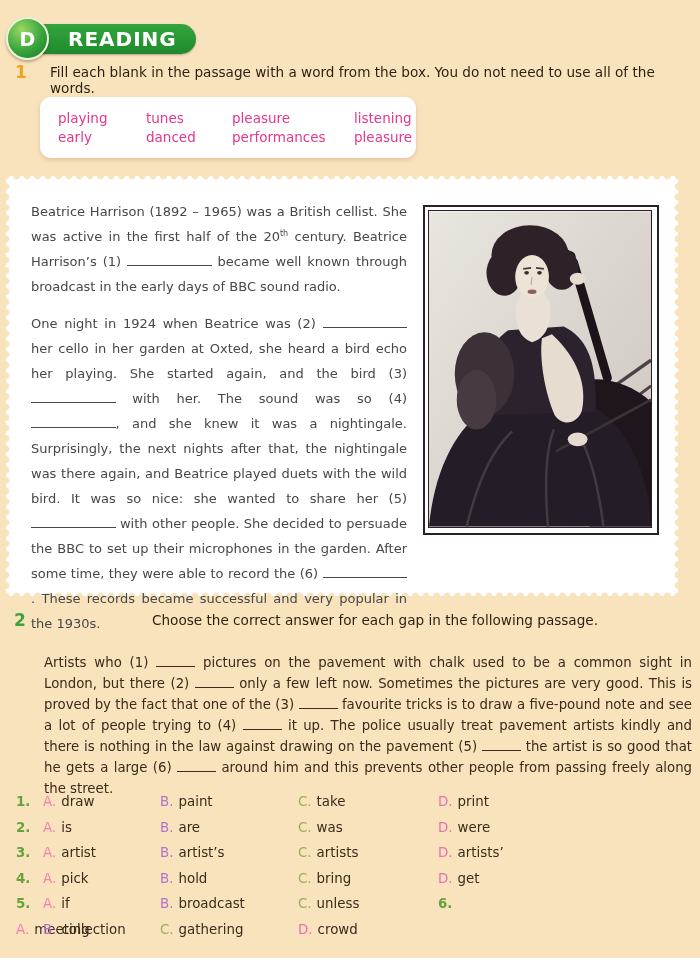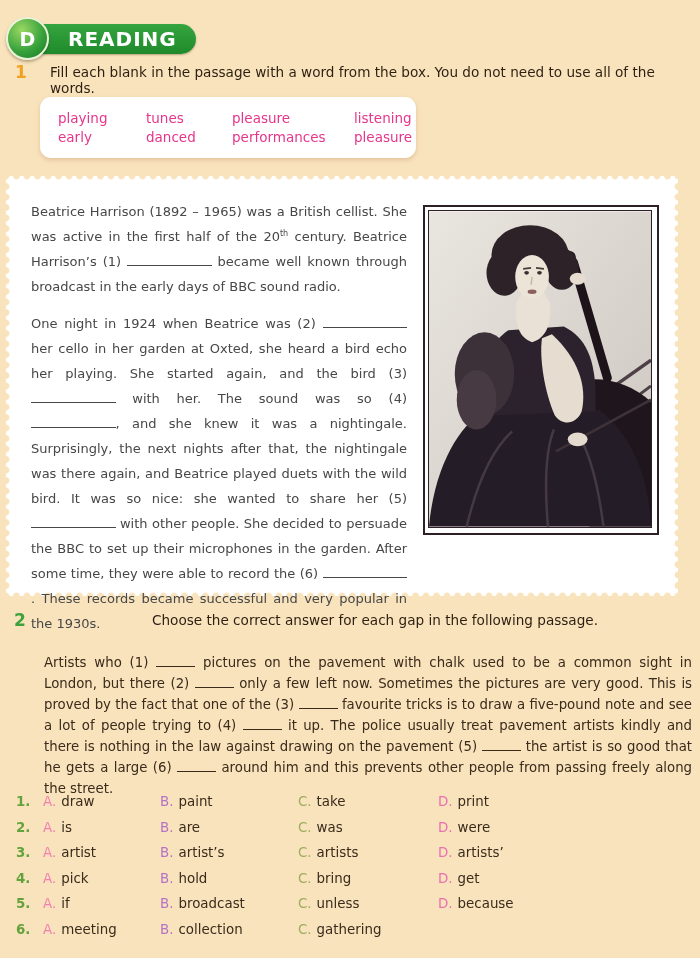--- a/index.html
+++ b/index.html
@@ -176,21 +176,21 @@
       <div class="opt"><span class="letter l3">D.</span><span class="opt-text">artists’</span></div>
       <div class="q-num">4.</div>
       <div class="opt"><span class="letter l0">A.</span><span class="opt-text">pick</span></div>
       <div class="opt"><span class="letter l1">B.</span><span class="opt-text">hold</span></div>
       <div class="opt"><span class="letter l2">C.</span><span class="opt-text">bring</span></div>
       <div class="opt"><span class="letter l3">D.</span><span class="opt-text">get</span></div>
       <div class="q-num">5.</div>
       <div class="opt"><span class="letter l0">A.</span><span class="opt-text">if</span></div>
       <div class="opt"><span class="letter l1">B.</span><span class="opt-text">broadcast</span></div>
       <div class="opt"><span class="letter l2">C.</span><span class="opt-text">unless</span></div>
-      <div class="opt"><span class="letter l3">D.</span><span class="opt-text">because</span></div>
       <div class="q-num">6.</div>
       <div class="opt"><span class="letter l0">A.</span><span class="opt-text">meeting</span></div>
       <div class="opt"><span class="letter l1">B.</span><span class="opt-text">collection</span></div>
       <div class="opt"><span class="letter l2">C.</span><span class="opt-text">gathering</span></div>
+      <div class="opt"><span class="letter l3">D.</span><span class="opt-text">crowd</span></div>
     </div>
 
 </div>
 <div class="bottom-strip"></div>
 
 </body></html>

